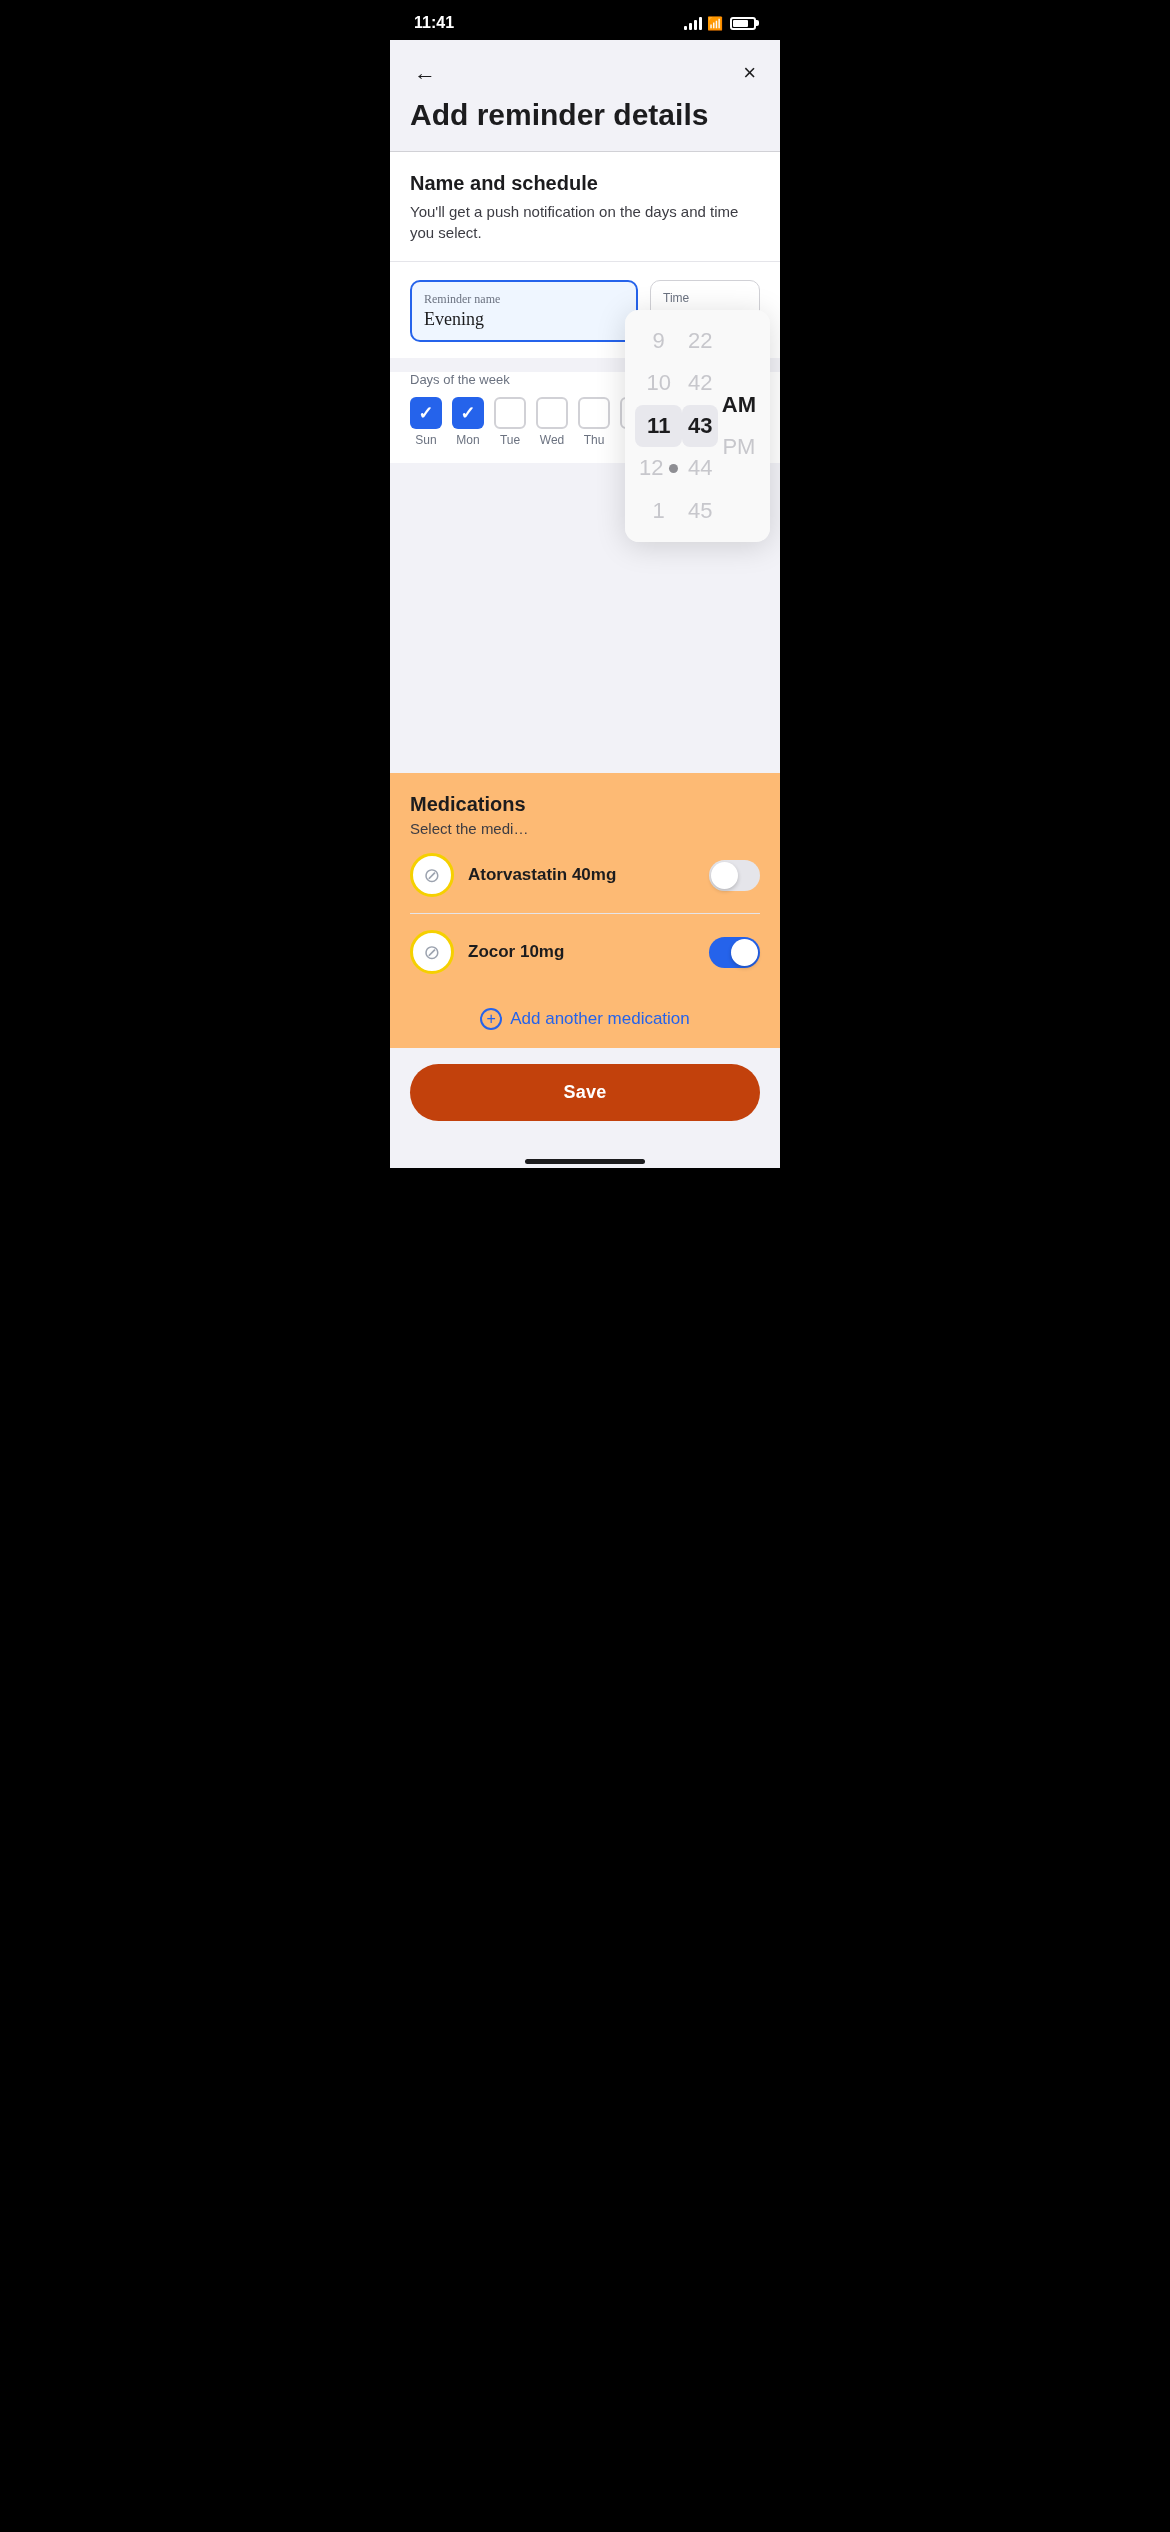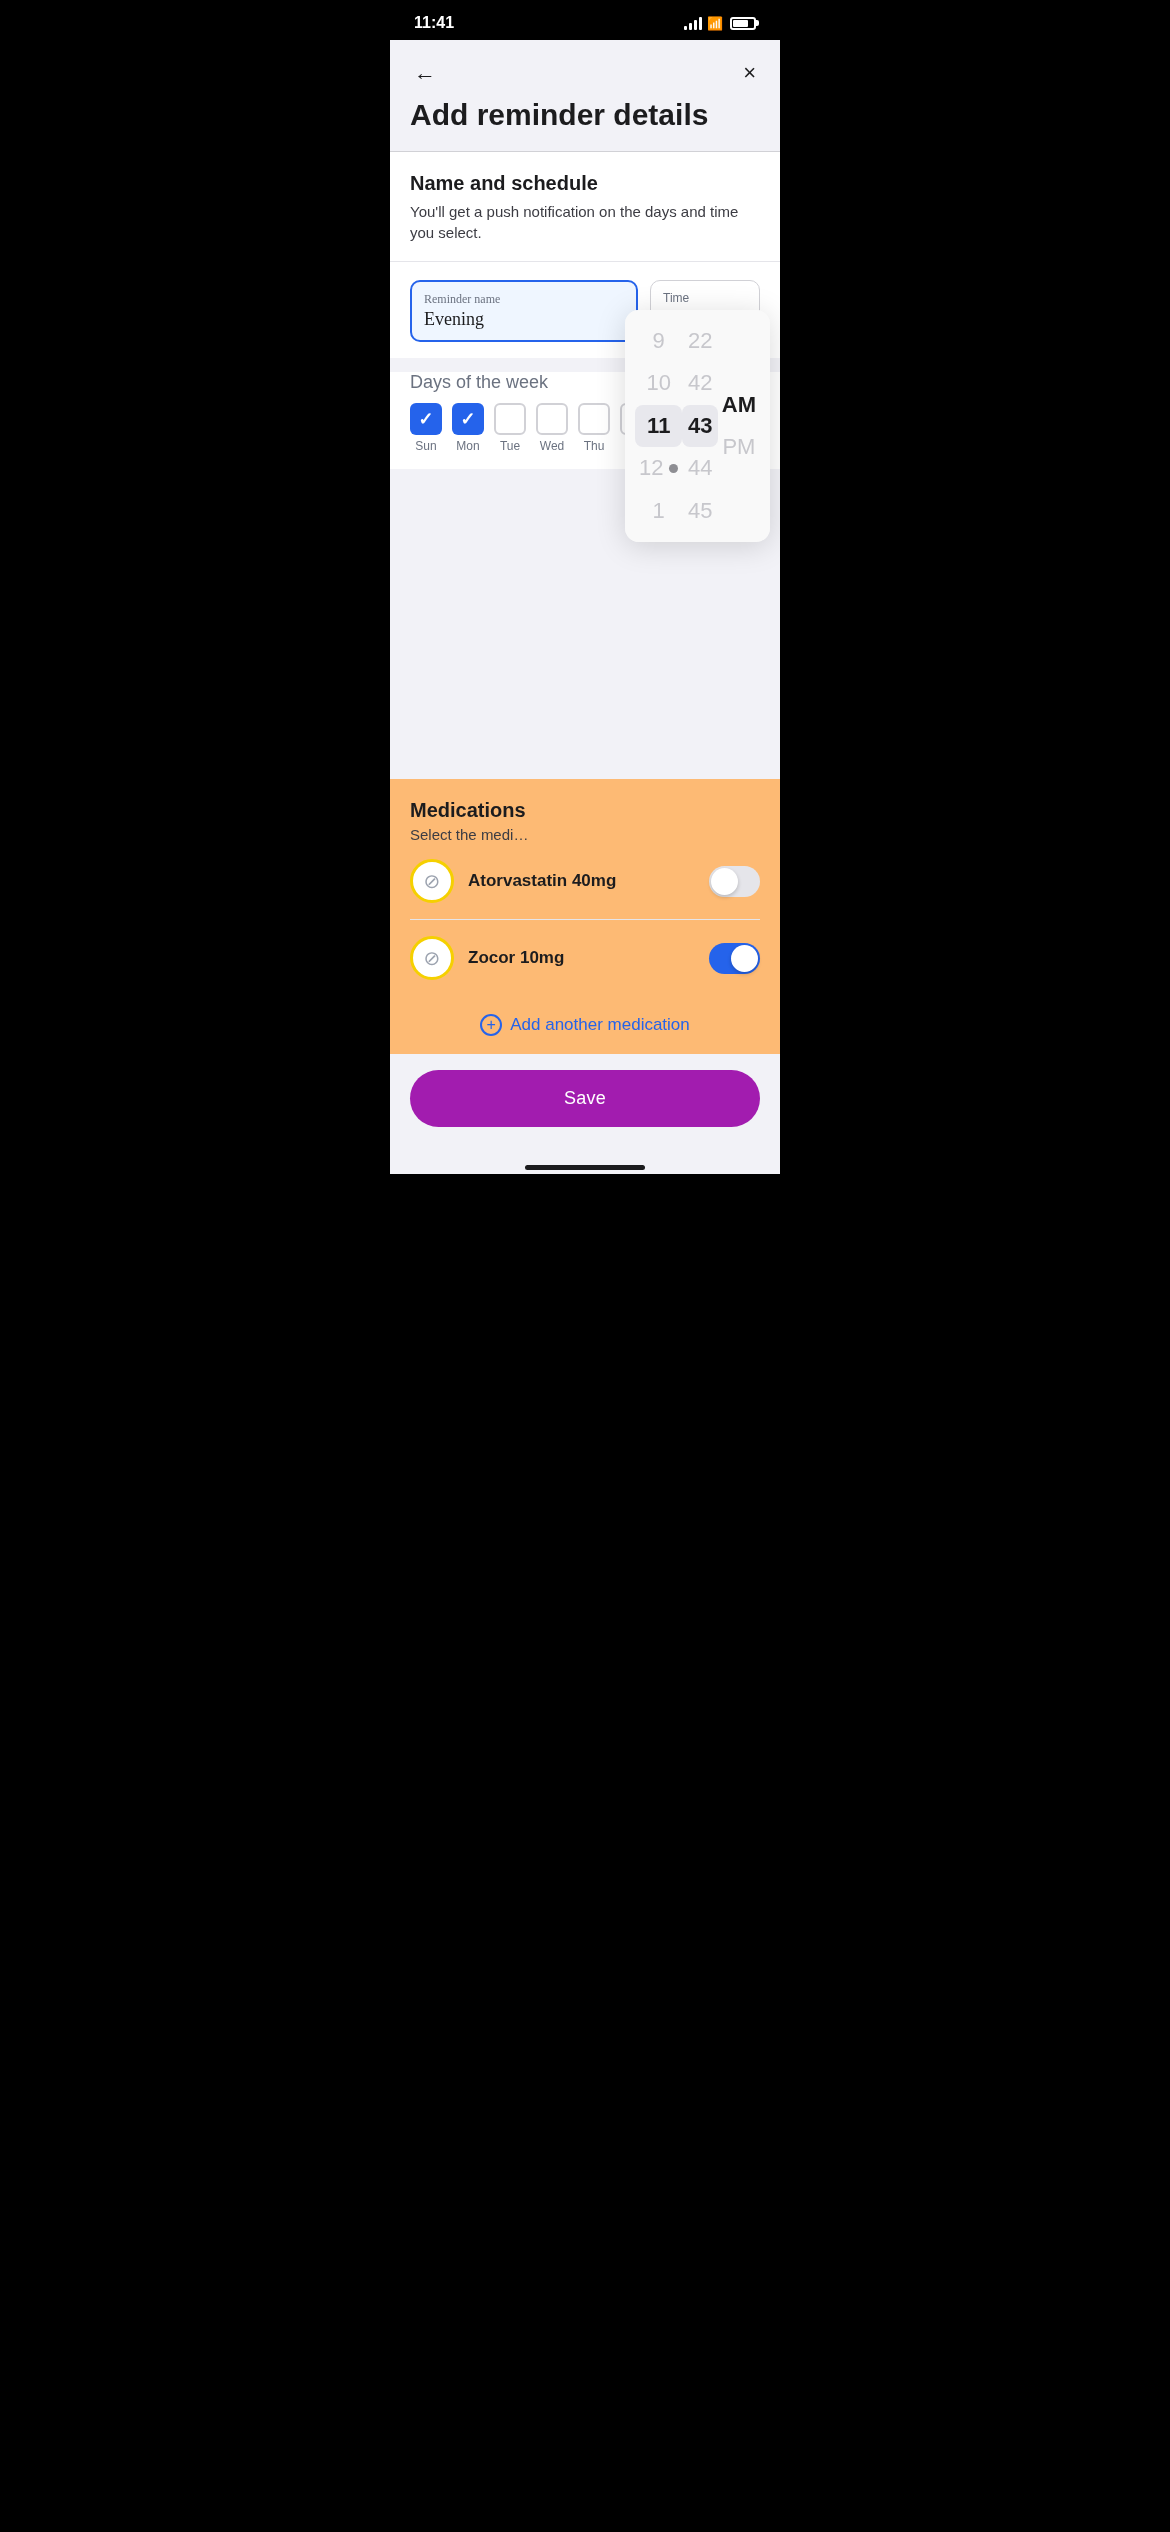--- a/index.html
+++ b/index.html
@@ -183,21 +183,21 @@
 
     .field-time {
       border: 1.5px solid #d1d1d6;
       border-radius: 10px;
       padding: 10px 12px;
       background: #fff;
       min-width: 110px;
     }
 
     .days-label {
-      font-size: 18px;
+      font-size: 13px;
       color: #6b7280;
       margin-bottom: 10px;
     }
 
     .days-row {
       display: flex;
       gap: 10px;
       flex-wrap: wrap;
     }
 
@@ -423,24 +423,24 @@
     }
 
     
     .save-area {
       background: #f2f2f7;
       padding: 16px 20px 30px;
     }
 
     .save-btn {
       width: 100%;
-      background: #a21caf;
+      background: #c2410c;
       color: #fff;
       font-size: 18px;
-      font-weight: 400;
+      font-weight: 700;
       border: none;
       border-radius: 50px;
       padding: 18px;
       cursor: pointer;
       letter-spacing: 0.2px;
     }
 
     .home-indicator {
       display: flex;
       justify-content: center;

